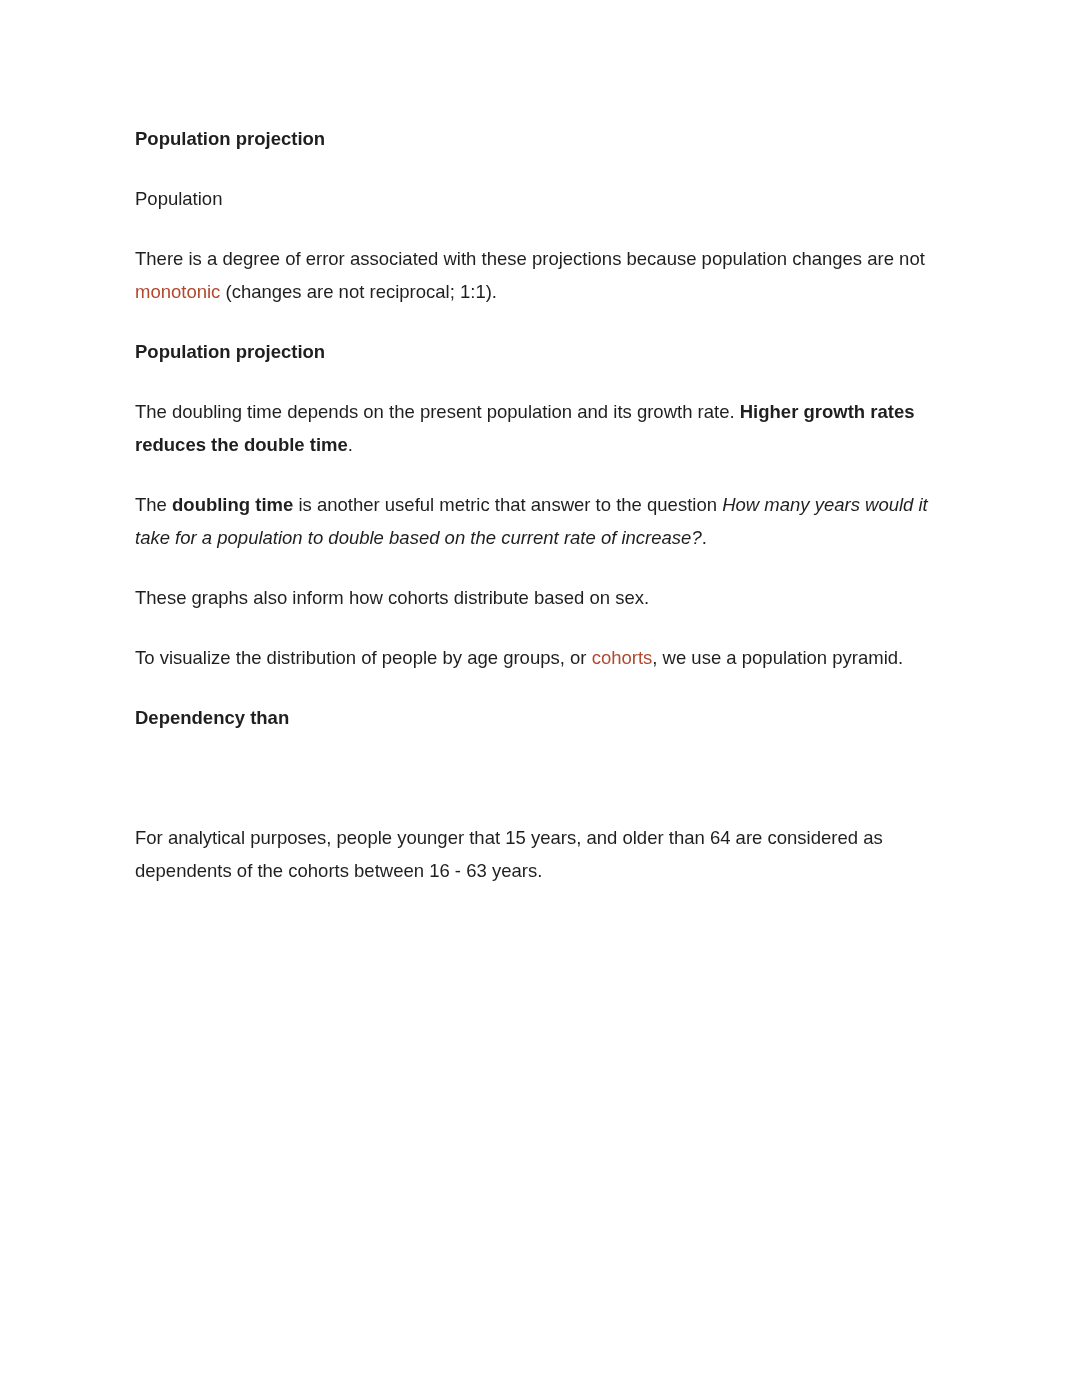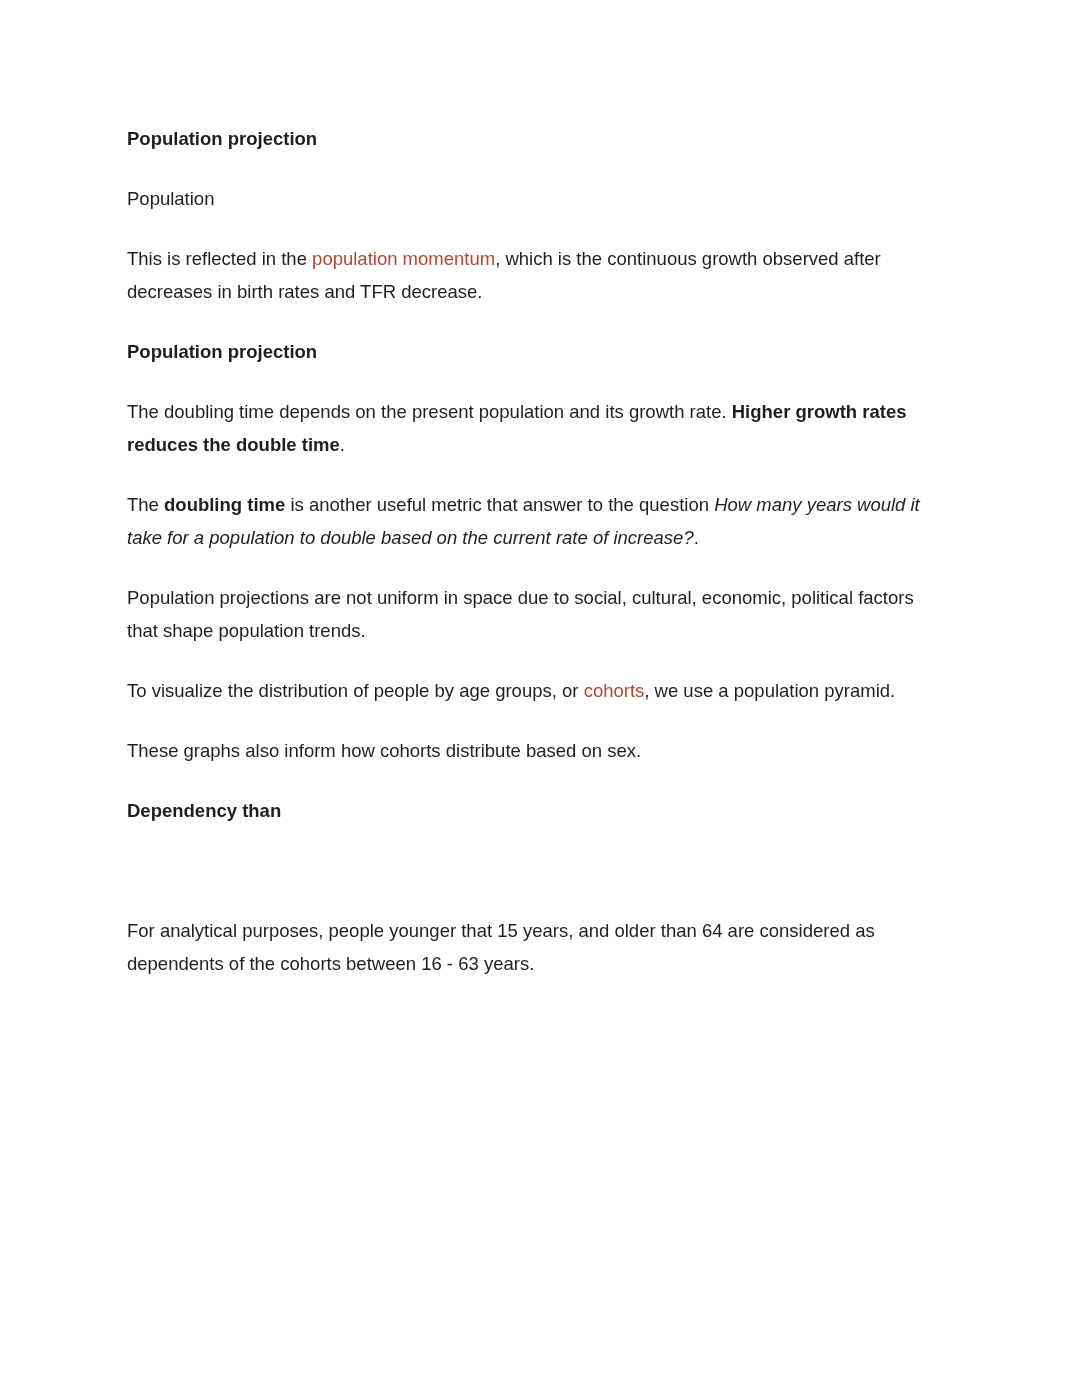--- a/index.html
+++ b/index.html
@@ -19,44 +19,43 @@
     position: absolute;
     top: 122px;
     left: 127px;
     width: 822px;
     font-size: 18.5px;
     line-height: 33px;
     color: #1f1f1f;
     -webkit-font-smoothing: antialiased;
   }
   .doc-body p {
-    margin: 0 0 27px 0;
+    margin: 0 0 27px 8px;
     padding: 0;
   }
   .doc-body p.heading {
     font-weight: bold;
   }
   .doc-body p.empty {
     min-height: 33px;
   }
   .run-bold { font-weight: bold; }
   .run-italic { font-style: italic; }
   .run-link { cursor: pointer; }
 </style>
 </head>
 <body>
 
 <div class="page">
   <div class="doc-body" style="color: rgb(31, 31, 31);">
       <p class="heading"><span class="run-bold">Population projection</span></p>
       <p class="paragraph"><span class="">Population</span></p>
-      <p class="paragraph"><span class="">This is reflected in the </span><span class="run-link" style="color: rgb(176, 73, 46);">population momentum</span><span class="">, which is the continuous growth observed after decreases in birth rates and TFR decrease.</span></p>
+      <p class="paragraph"><span class="">There is a degree of error associated with these projections because population changes are not </span><span class="run-link" style="color: rgb(176, 73, 46);">monotonic</span><span class=""> (changes are not reciprocal; 1:1).</span></p>
       <p class="heading"><span class="run-bold">Population projection</span></p>
       <p class="paragraph"><span class="">The doubling time depends on the present population and its growth rate. </span><span class="run-bold">Higher growth rates reduces the double time</span><span class="">.</span></p>
       <p class="paragraph"><span class="">The </span><span class="run-bold">doubling time</span><span class=""> is another useful metric that answer to the question </span><span class="run-italic">How many years would it take for a population to double based on the current rate of increase?</span><span class="">.</span></p>
-      <p class="paragraph"><span class="">Population projections are not uniform in space due to social, cultural, economic, political factors that shape population trends.</span></p>
+      <p class="paragraph"><span class="">These graphs also inform how cohorts distribute based on sex.</span></p>
       <p class="paragraph"><span class="">To visualize the distribution of people by age groups, or </span><span class="run-link" style="color: rgb(176, 73, 46);">cohorts</span><span class="">, we use a population pyramid.</span></p>
-      <p class="paragraph"><span class="">These graphs also inform how cohorts distribute based on sex.</span></p>
       <p class="heading"><span class="run-bold">Dependency than</span></p>
       <p class="empty"></p>
       <p class="paragraph"><span class="">For analytical purposes, people younger that 15 years, and older than 64 are considered as dependents of the cohorts between 16 - 63 years.</span></p>
     </div>
 </div>
 
 </body></html>

